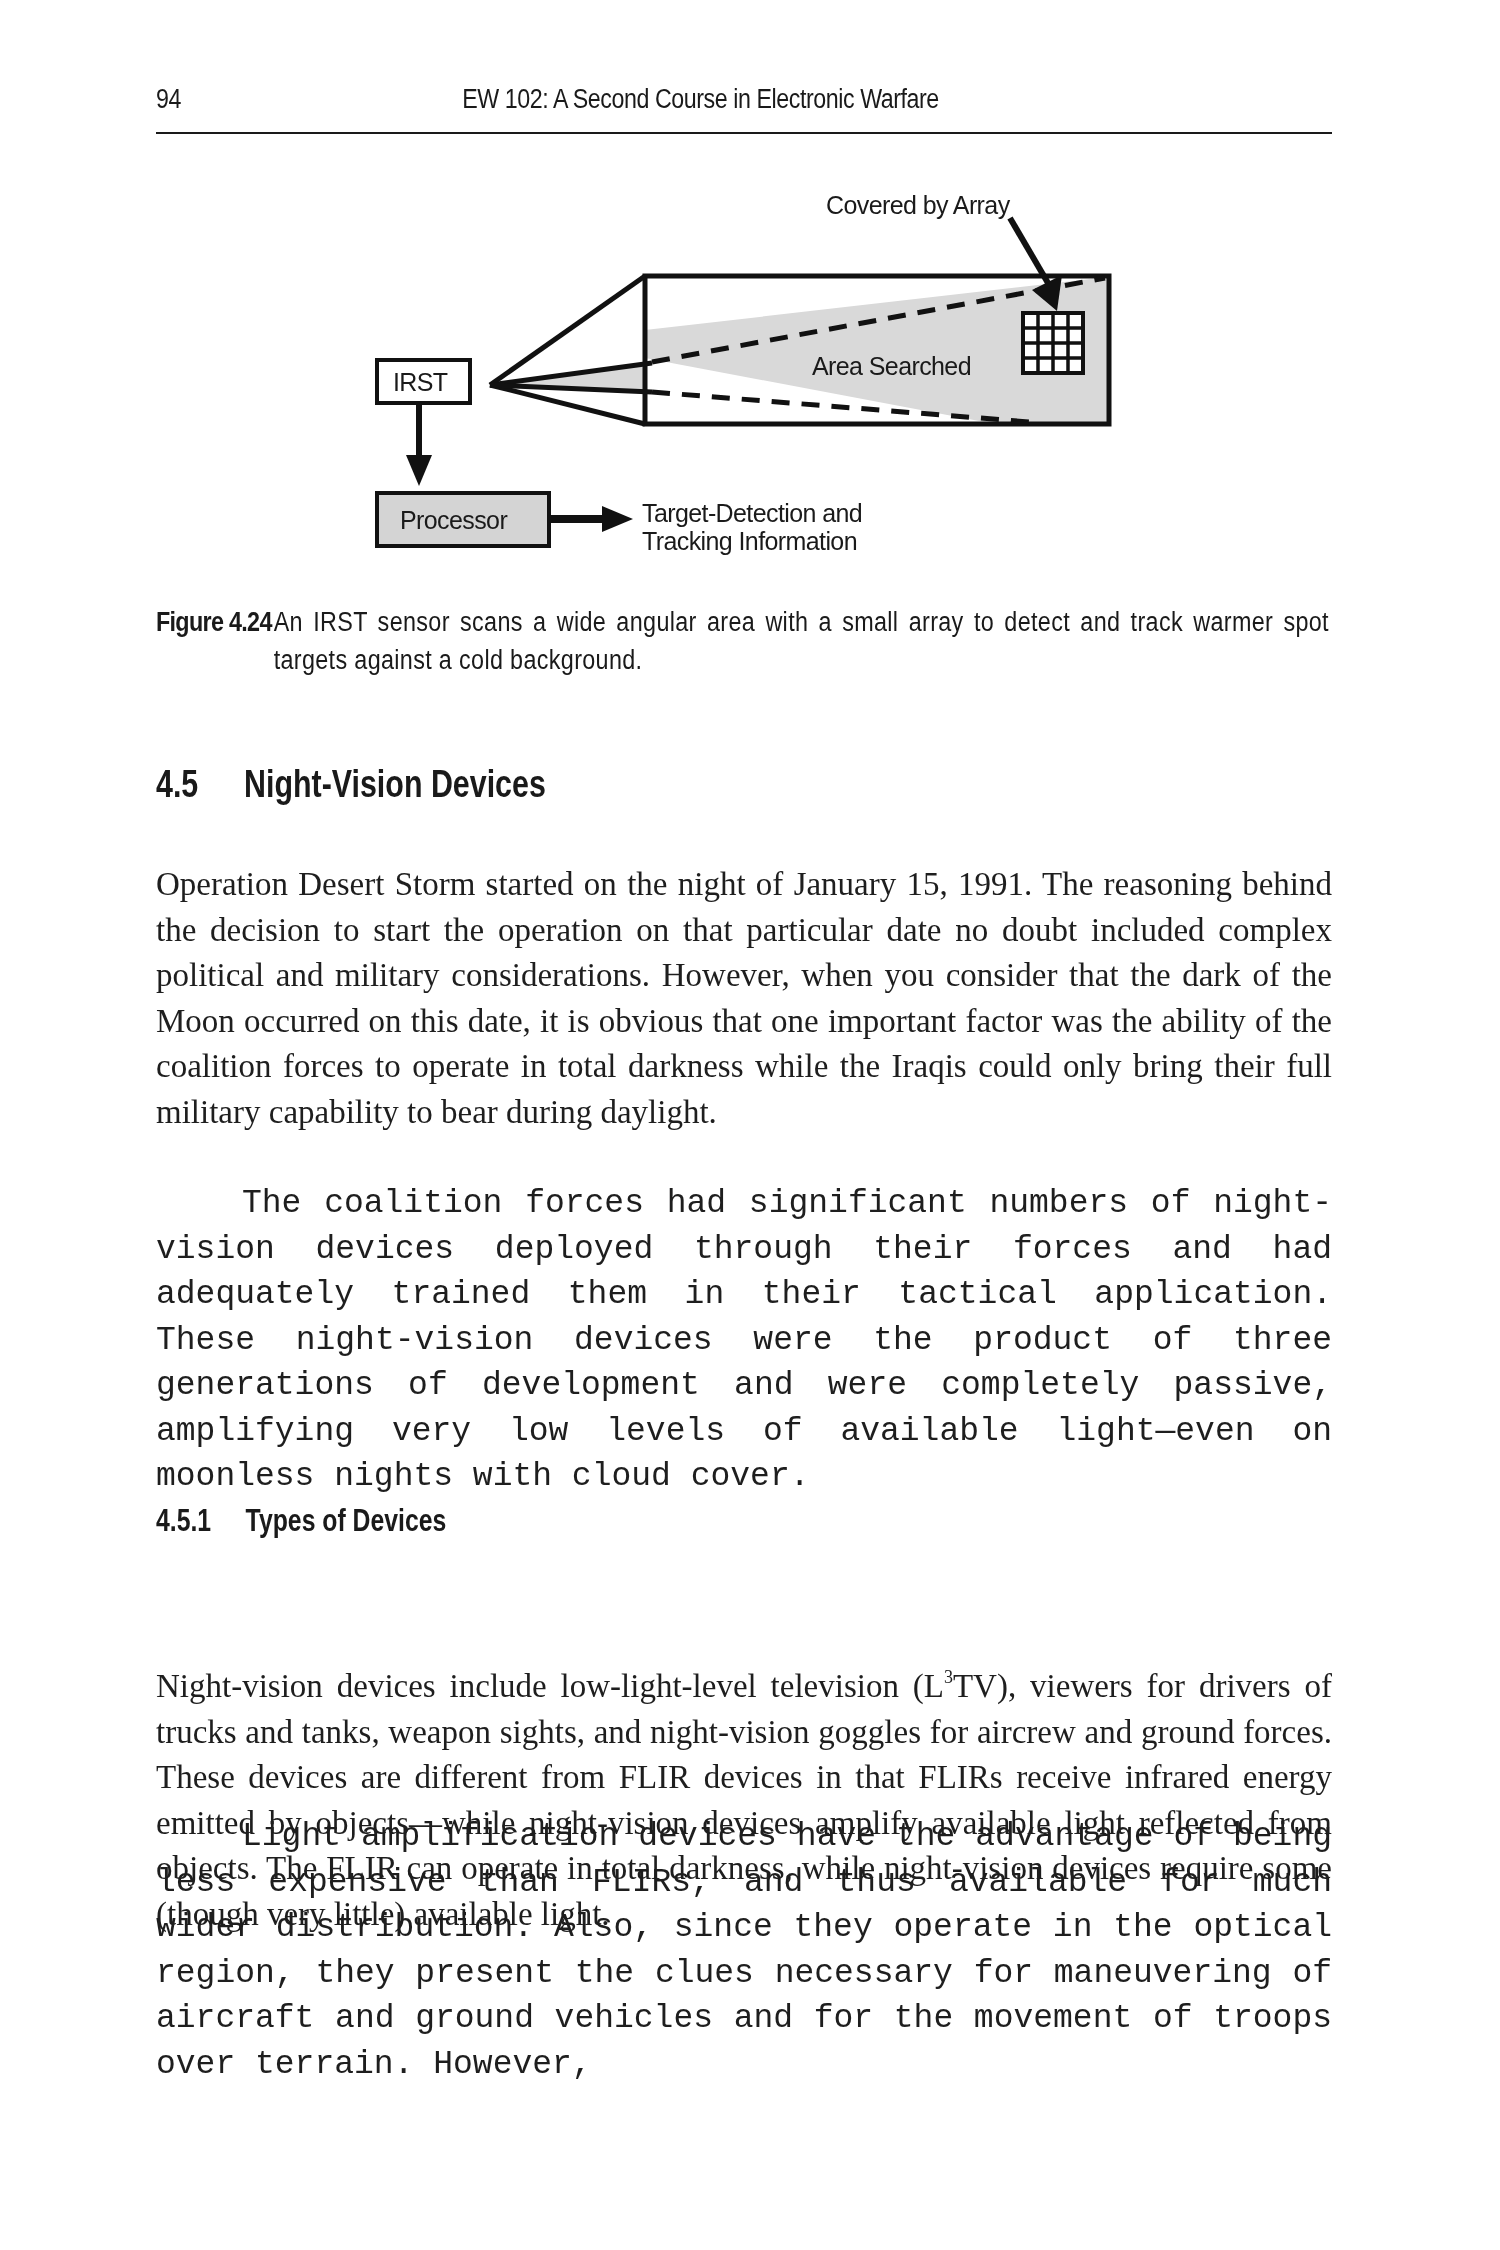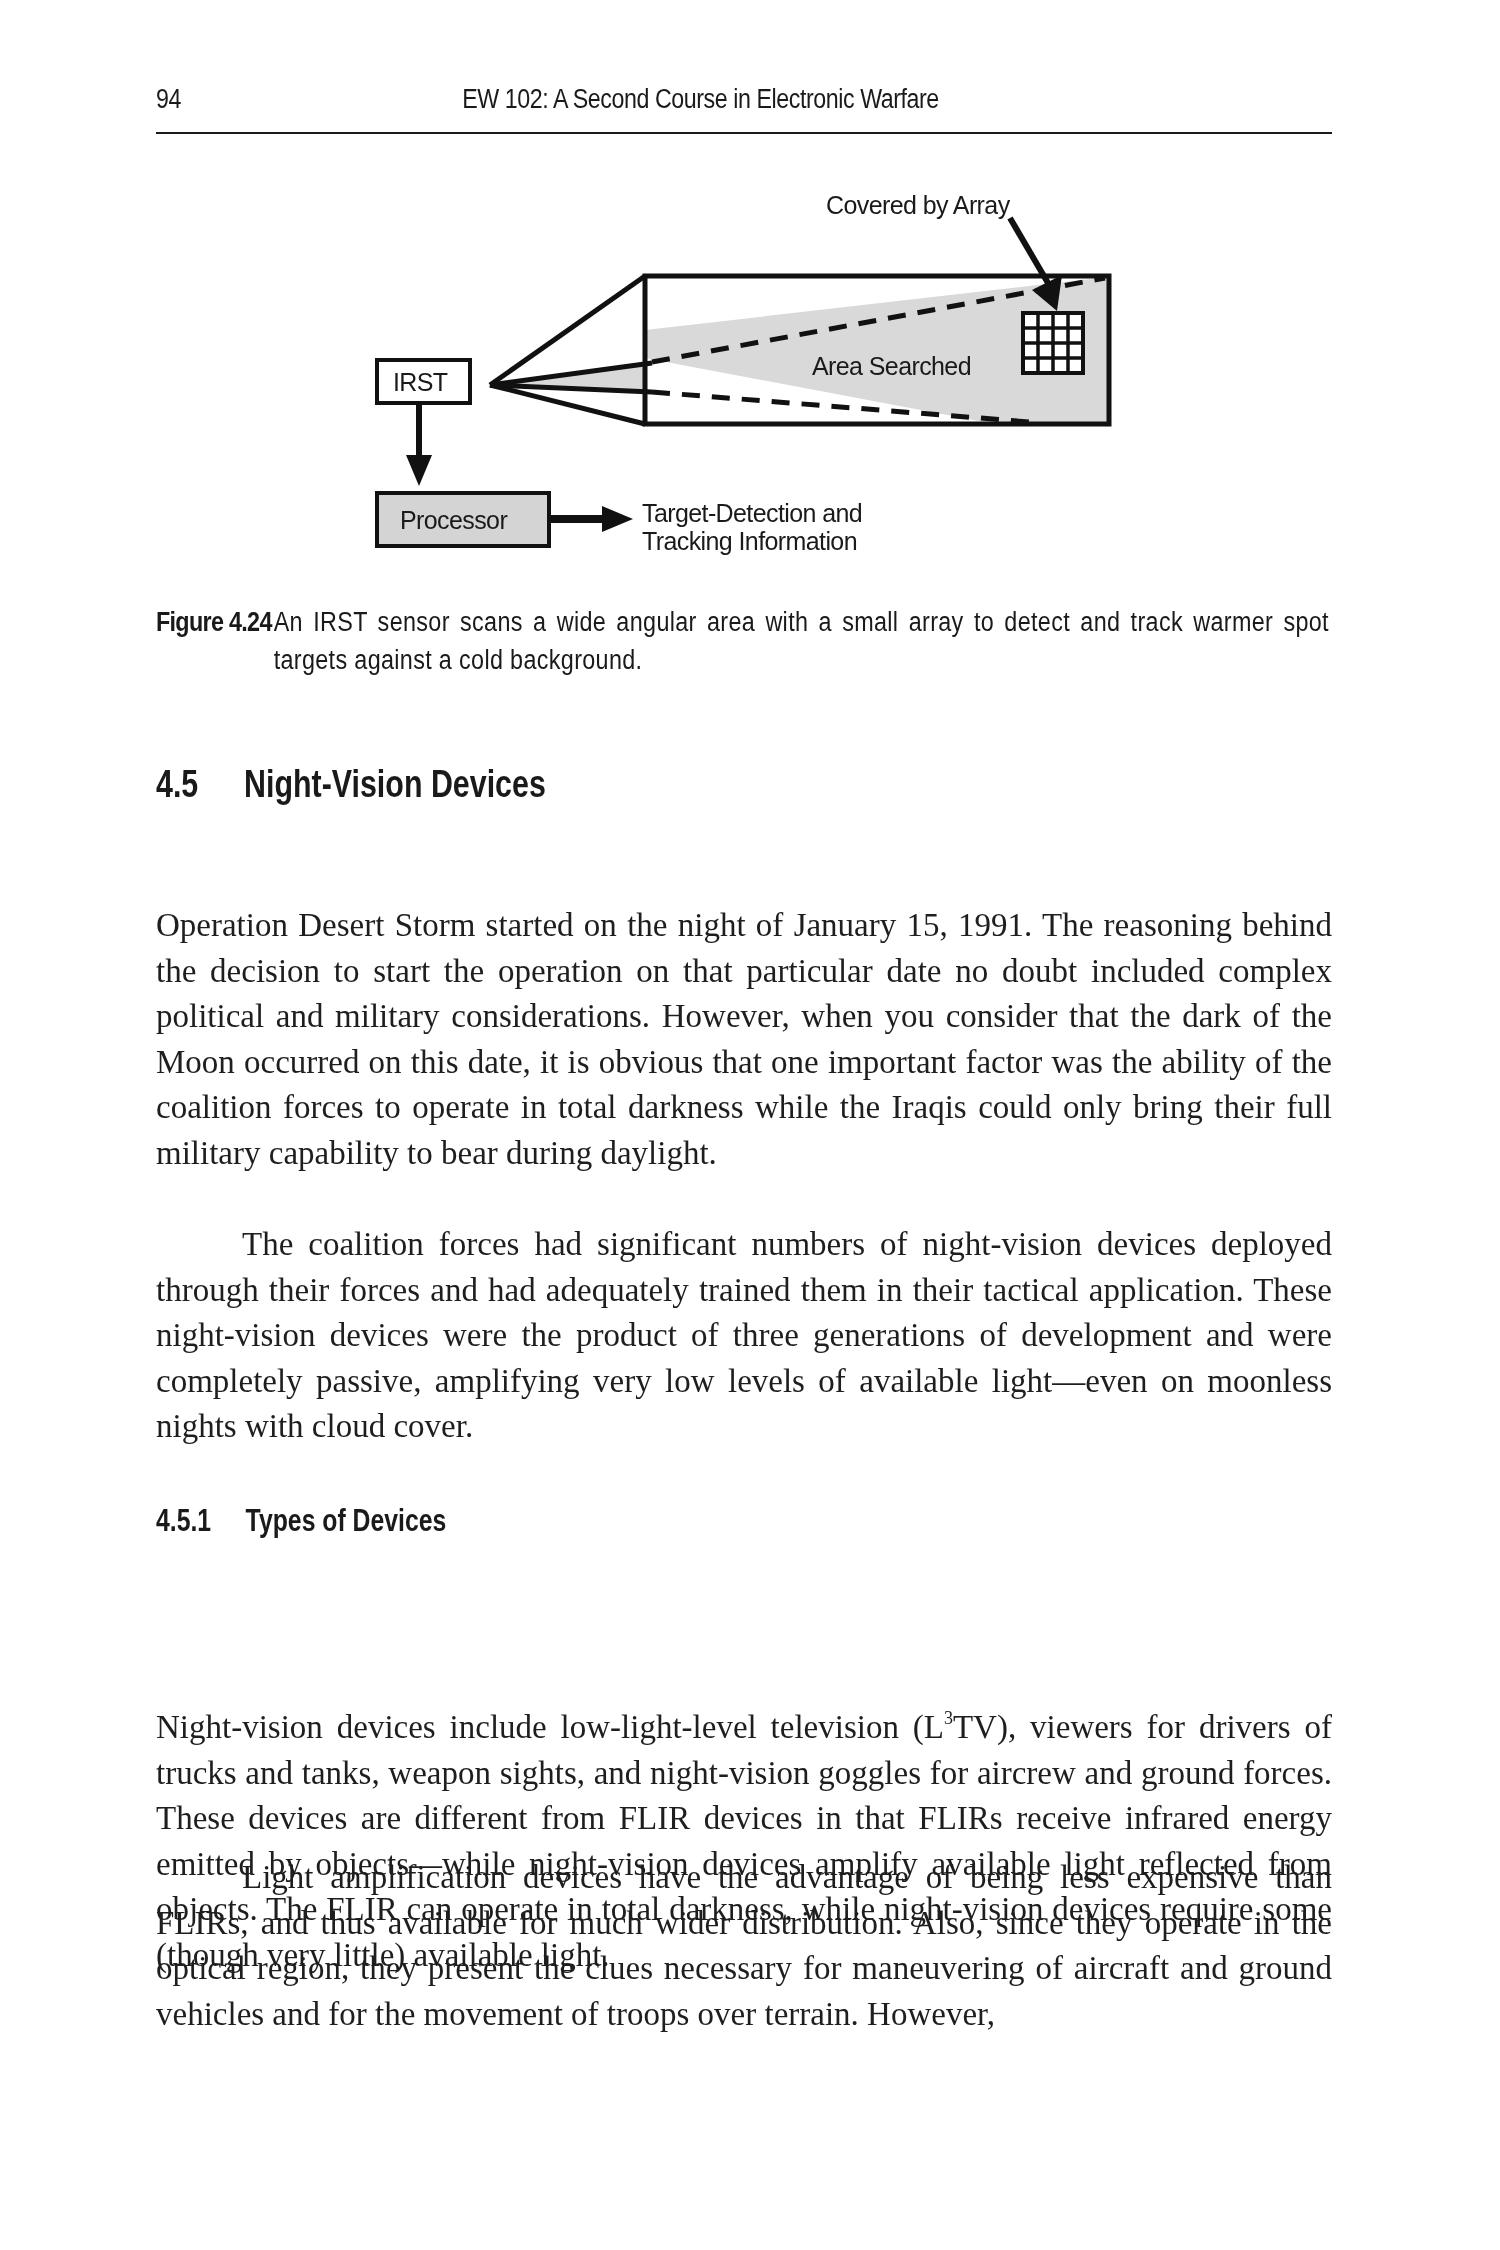--- a/index.html
+++ b/index.html
@@ -34,24 +34,24 @@
   .h-sub {
     position: absolute; left: 156px; top: 1503px;
     font-family: "Liberation Sans", sans-serif; font-weight: bold; font-size: 31px;
     transform: scaleX(0.8); transform-origin: left top; white-space: nowrap;
   }
   .h-sub .num { display: inline-block; width: 112px; }
 
   .body-text {
     position: absolute; left: 156px; width: 1176px;
     font-family: "Liberation Serif", serif; font-size: 33px; line-height: 45.5px;
-    text-align: justify; hyphens: manual; color: #1e1e1e; margin-top: 41px;
+    text-align: justify; hyphens: manual; color: #1e1e1e;
   }
   .body-text p { margin: 0; }
-  .body-text p.indent { text-indent: 86px; }
+  .body-text p.indent { text-indent: 86px; font-family: Liberation Mono, monospace; }
   .p1 { top: 862px; }
   .p2 { top: 1181px; }
   .p3 { top: 1664px; }
   .p4 { top: 1814px; }
   sup { font-size: 18px; vertical-align: 14px; line-height: 0; }
 </style>
 </head>
 <body>
 
 <div class="running-head">

